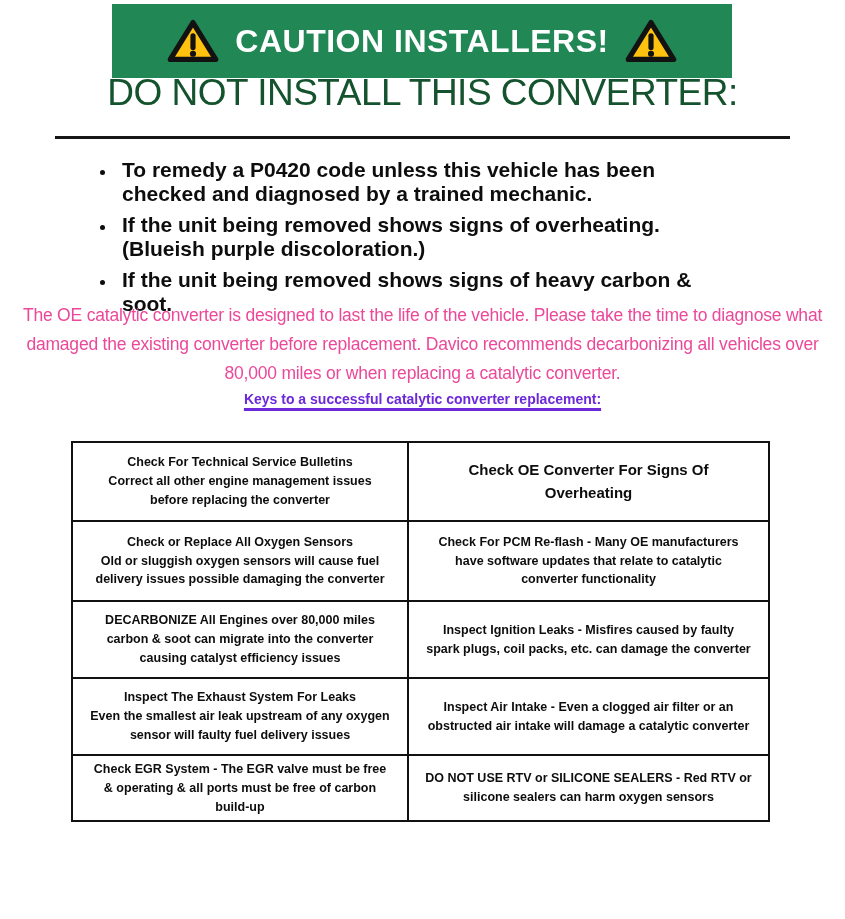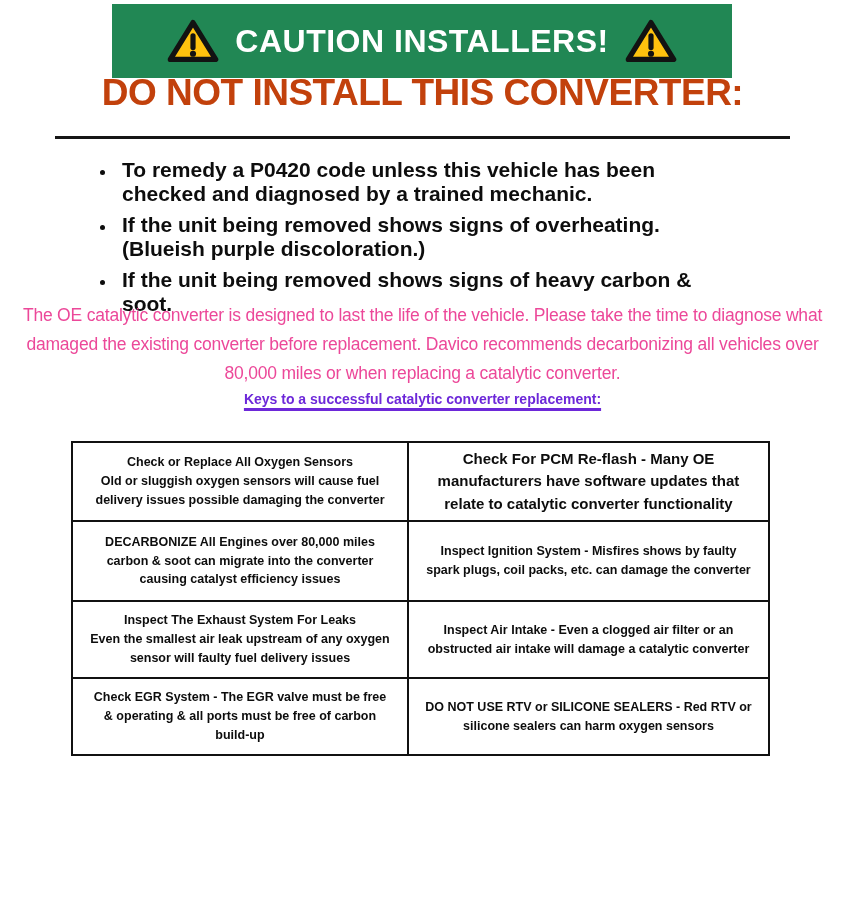--- a/index.html
+++ b/index.html
@@ -31,23 +31,23 @@
     white-space: nowrap;
   }
   .warn-icon { display: inline-flex; }
   .warn-icon svg { width: 52px; height: 46px; display: block; }
   .main-heading {
     position: absolute;
     left: 0; top: 72px;
     width: 100%;
     text-align: center;
     font-size: 37px;
-    font-weight: bold;
+    font-weight: normal;
     letter-spacing: -0.5px;
-    color: #c2410c;
+    color: #14532d;
   }
   .rule {
     position: absolute;
     left: 55px; top: 136px;
     width: 735px; height: 3px;
     background: #161616;
     border: none;
   }
   .warning-list {
     position: absolute;
@@ -152,27 +152,32 @@
 
   <h2 class="keys-heading">Keys to a successful catalytic converter replacement:</h2>
 
   <table class="keys-table">
     <colgroup>
         <col class="left-col">
         <col class="right-col">
       </colgroup>
     <tbody>
       <tr>
+        <td>Check For Technical Service Bulletins
+Correct all other engine management issues before replacing the converter</td>
+        <td>Check OE Converter For Signs Of Overheating</td>
+      </tr>
+      <tr>
         <td>Check or Replace All Oxygen Sensors
 Old or sluggish oxygen sensors will cause fuel delivery issues possible damaging the converter</td>
         <td>Check For PCM Re-flash - Many OE manufacturers have software updates that relate to catalytic converter functionality</td>
       </tr>
       <tr>
         <td>DECARBONIZE All Engines over 80,000 miles carbon &amp; soot can migrate into the converter causing catalyst efficiency issues</td>
-        <td>Inspect Ignition System - Misfires shows by faulty spark plugs, coil packs, etc. can damage the converter</td>
+        <td>Inspect Ignition Leaks - Misfires caused by faulty spark plugs, coil packs, etc. can damage the converter</td>
       </tr>
       <tr>
         <td>Inspect The Exhaust System For Leaks
 Even the smallest air leak upstream of any oxygen sensor will faulty fuel delivery issues</td>
         <td>Inspect Air Intake - Even a clogged air filter or an obstructed air intake will damage a catalytic converter</td>
       </tr>
       <tr>
         <td>Check EGR System - The EGR valve must be free &amp; operating &amp; all ports must be free of carbon build-up</td>
         <td>DO NOT USE RTV or SILICONE SEALERS - Red RTV or silicone sealers can harm oxygen sensors</td>
       </tr>

